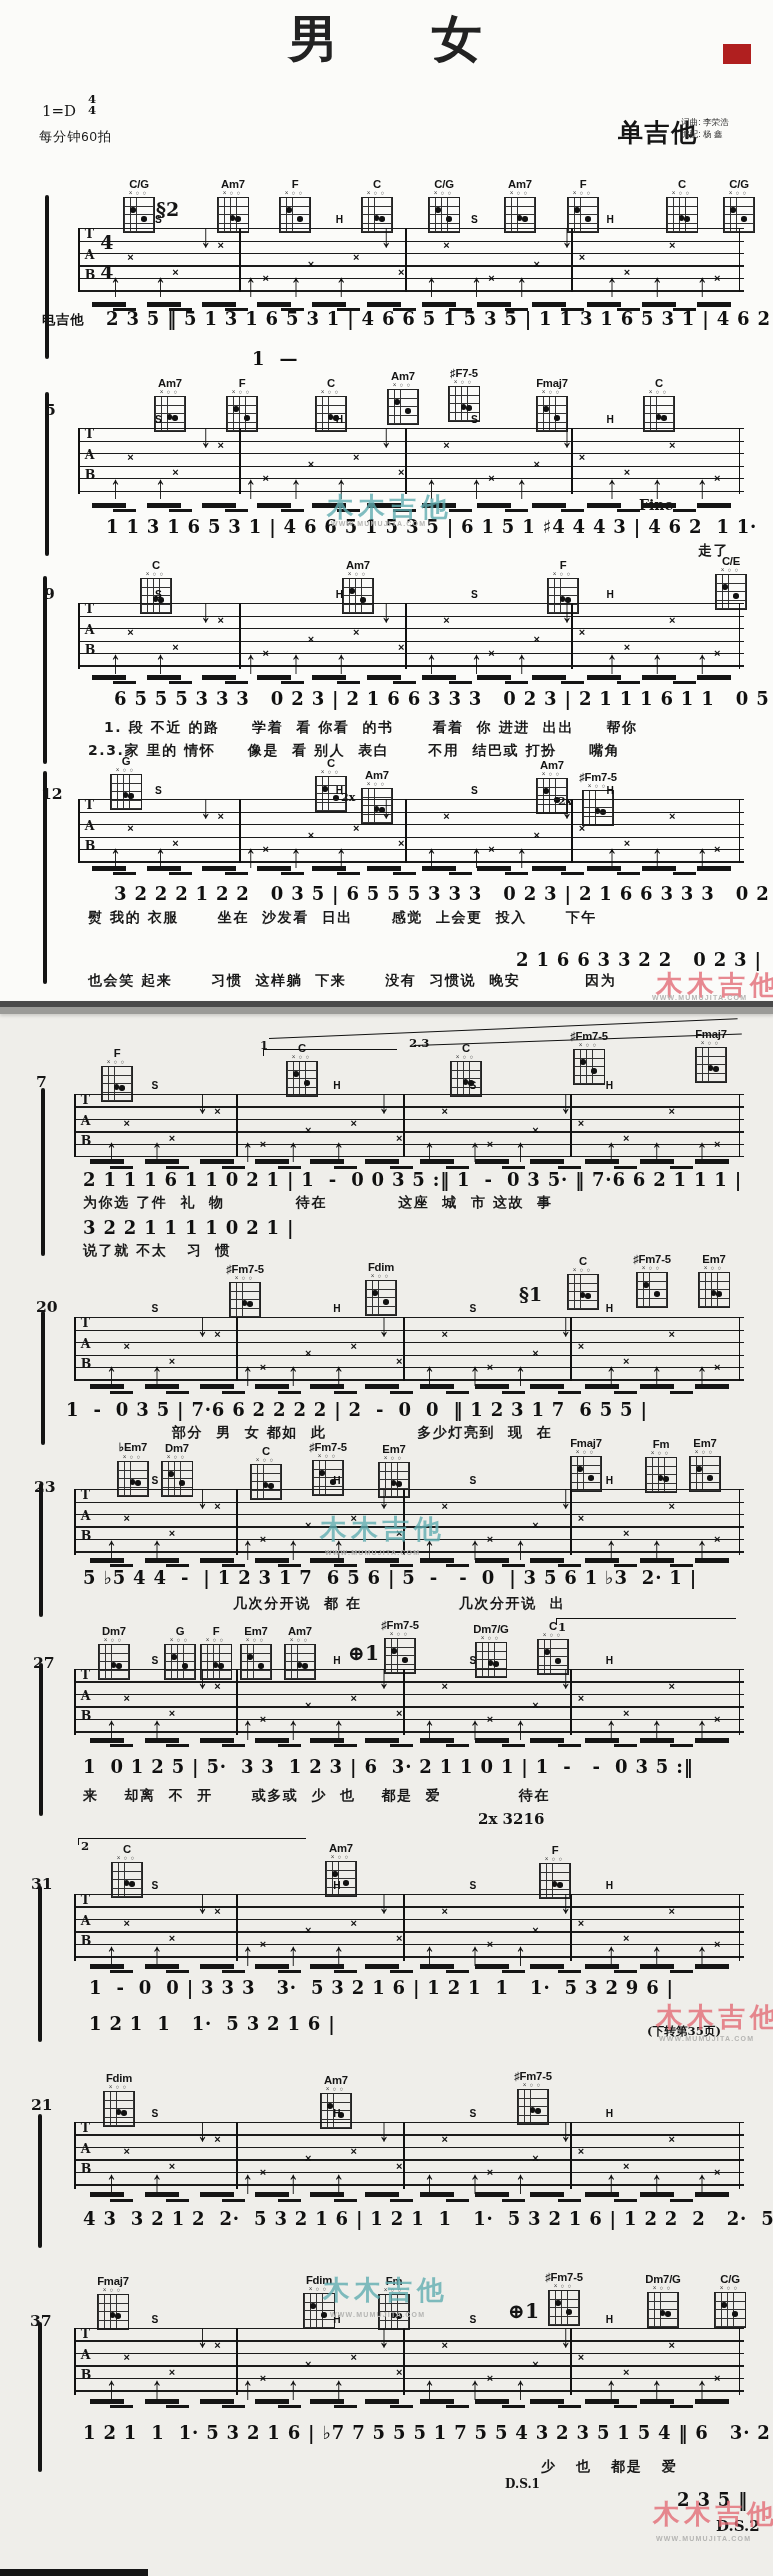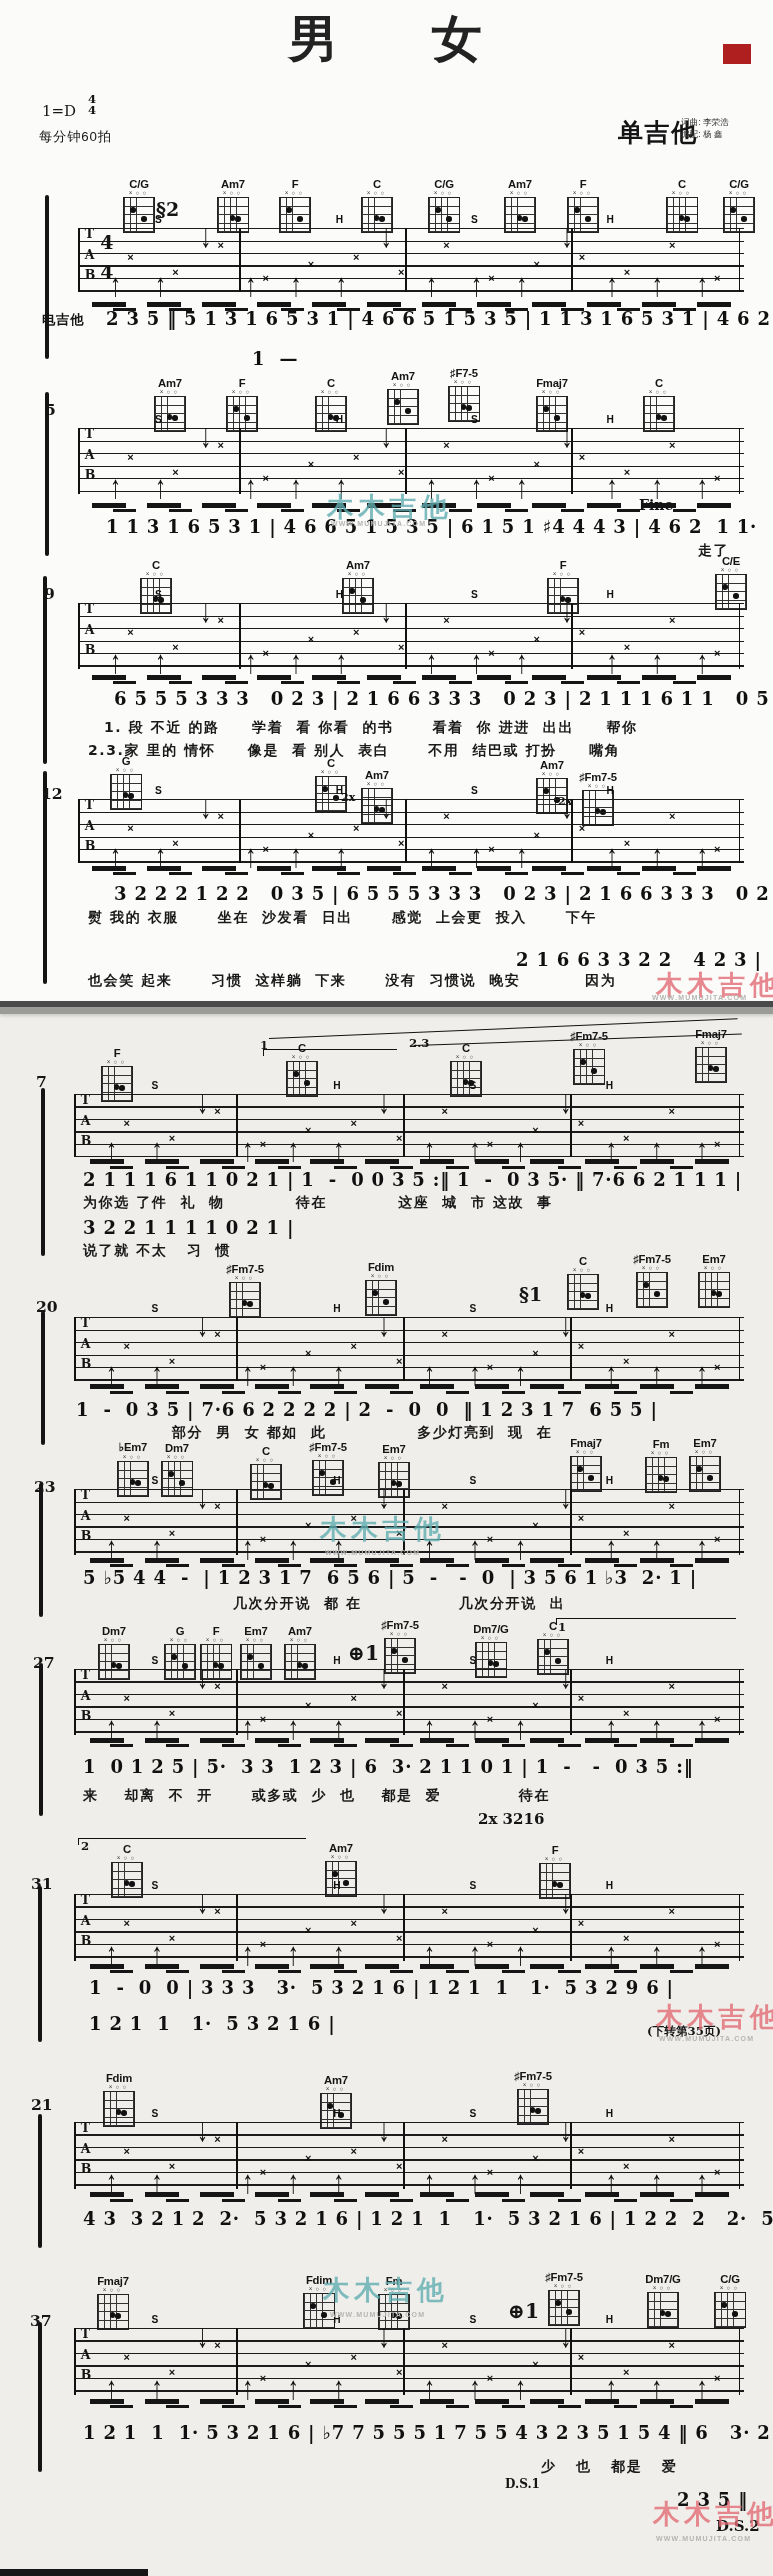--- a/index.html
+++ b/index.html
@@ -407,21 +407,21 @@
         <span class="decor decor-x" style="left: 81.9%; top: 38px;">×</span>
         <span class="decor decor-tech" style="left: 79.3%; top: -14px;">H</span>
         <span class="decor decor-up" style="left: 86.1%; bottom: -6.3px;">↑</span>
         <span class="decor decor-x" style="left: 88.7%; top: 11px;">×</span>
         <span class="decor decor-up" style="left: 92.9%; bottom: -6.3px;">↑</span>
         <span class="decor decor-x" style="left: 95.5%; top: 44px;">×</span>
       </div>
       <div class="abs beams" style="left: 92px; top: 866px; width: 647px;"></div>
       <div class="abs beams2" style="left: 113px; top: 872px; width: 606px;"></div>
       <div class="abs melody" style="left: 114px; top: 883px;">3 2 2 2 1 2 2   0 3 5 | 6 5 5 5 3 3 3   0 2 3 | 2 1 6 6 3 3 3   0 2 3 |</div>
-      <div class="abs melody" style="left: 516px; top: 949px;">2 1 6 6 3 3 2 2   4 2 3 |</div>
+      <div class="abs melody" style="left: 516px; top: 949px;">2 1 6 6 3 3 2 2   0 2 3 |</div>
       <div class="abs lyrics" style="left: 88px; top: 909px;">熨 我的 衣服      坐在  沙发看  日出      感觉  上会更  投入      下午</div>
       <div class="abs lyrics" style="left: 88px; top: 972px;">也会笑 起来      习惯  这样躺  下来      没有  习惯说  晚安          因为</div>
       <div class="abs mark" style="left: 341px; top: 791px; font-size: 11px;">2x</div>
       <div class="abs mark" style="left: 558px; top: 795px; font-size: 11px;">2x</div>
     </div>
     <div class="abs ">
       <div class="abs brace" style="left: 41px; top: 1088px; height: 168px;"></div>
       <div class="abs sys-num" style="left: 36px; top: 1072px;">7</div>
       <div class="abs chord" style="left: 95px; top: 1047px;">
         <span class="chord-name">F</span>
@@ -566,21 +566,21 @@
         <span class="decor decor-up" style="left: 79.3%; bottom: -6.3px;">↑</span>
         <span class="decor decor-x" style="left: 81.9%; top: 38px;">×</span>
         <span class="decor decor-tech" style="left: 79.3%; top: -14px;">H</span>
         <span class="decor decor-up" style="left: 86.1%; bottom: -6.3px;">↑</span>
         <span class="decor decor-x" style="left: 88.7%; top: 11px;">×</span>
         <span class="decor decor-up" style="left: 92.9%; bottom: -6.3px;">↑</span>
         <span class="decor decor-x" style="left: 95.5%; top: 44px;">×</span>
       </div>
       <div class="abs beams" style="left: 90px; top: 1384px; width: 650px;"></div>
       <div class="abs beams2" style="left: 110px; top: 1391px; width: 609px;"></div>
-      <div class="abs melody" style="left: 76px; top: 1399px;">1  -  0 3 5 | 7·6 6 2 2 2 2 | 2  -  0  0  ‖ 1 2 3 1 7  6 5 5 |</div>
+      <div class="abs melody" style="left: 66px; top: 1399px;">1  -  0 3 5 | 7·6 6 2 2 2 2 | 2  -  0  0  ‖ 1 2 3 1 7  6 5 5 |</div>
       <div class="abs lyrics" style="left: 172px; top: 1424px;">部分  男  女 都如  此              多少灯亮到  现  在</div>
       <div class="abs mark" style="left: 519px; top: 1283px; font-size: 19px;">§1</div>
     </div>
     <div class="abs ">
       <div class="abs brace" style="left: 39px; top: 1483px; height: 134px;"></div>
       <div class="abs sys-num" style="left: 34px; top: 1477px;">23</div>
       <div class="abs chord" style="left: 111px; top: 1441px;">
         <span class="chord-name">♭Em7</span>
         <span class="chord-markers">×○○</span>
         <div class="chord-grid"></div>

